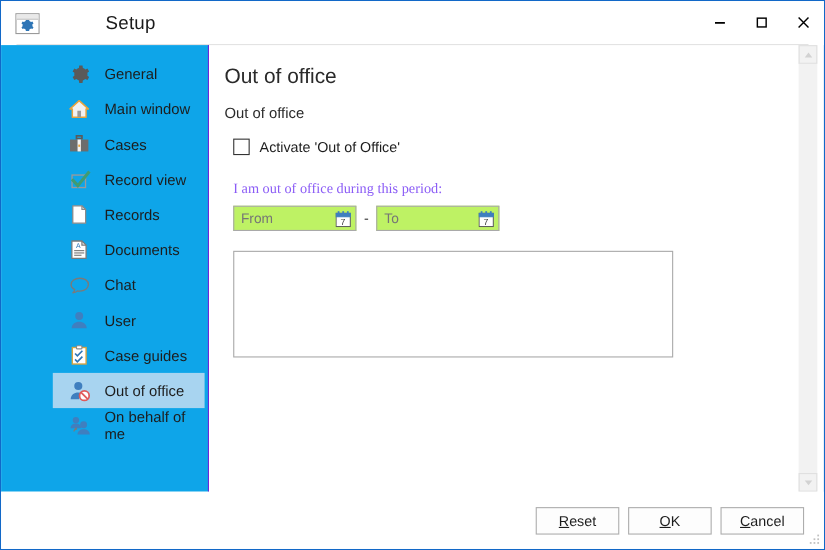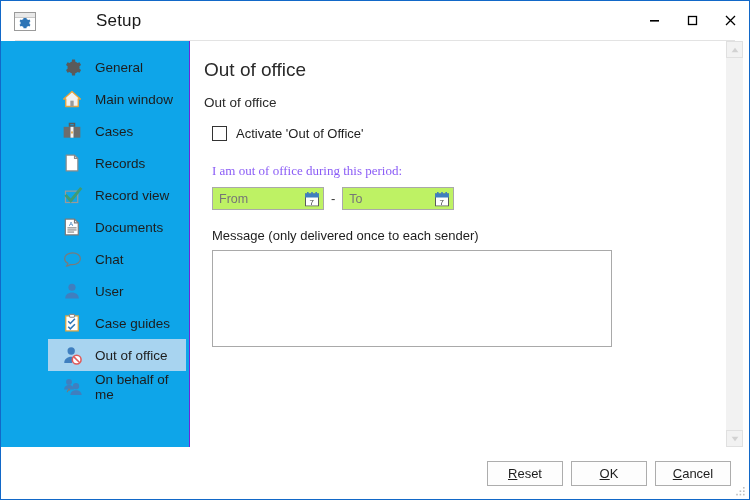--- a/index.html
+++ b/index.html
@@ -240,36 +240,36 @@
             <rect x="2" y="7" width="20" height="13" fill="#6d6d6d"></rect>
             <rect x="10.2" y="7" width="3.6" height="13" fill="#f4f4f4"></rect>
             <rect x="11" y="12.5" width="2" height="2.5" fill="#e8a33d"></rect>
           </svg>
         </span>
         <span class="nav-label">Cases</span>
       </div>
 
       <div class="nav-item">
         <span class="nav-ico">
-          <svg width="20" height="20" viewBox="0 0 24 24">
-            <path d="M5 2.5 H15 L19 6.5 V21.5 H5 Z" fill="#ffffff" stroke="#8a8a8a" stroke-width="1.4" stroke-linejoin="round"></path>
-            <path d="M15 2.5 V6.5 H19" fill="none" stroke="#8a8a8a" stroke-width="1.4" stroke-linejoin="round"></path>
-          </svg>
-        </span>
-        <span class="nav-label">Records</span>
-      </div>
-
-      <div class="nav-item">
-        <span class="nav-ico">
           <svg width="21" height="21" viewBox="0 0 24 24">
             <rect x="4" y="7" width="14" height="13" fill="none" stroke="#9a9a9a" stroke-width="1.4"></rect>
             <path d="M5 12.5 L10 18 L21 4.5" fill="none" stroke="#3f9c73" stroke-width="3.2" stroke-linecap="square"></path>
           </svg>
         </span>
         <span class="nav-label">Record view</span>
+      </div>
+
+      <div class="nav-item">
+        <span class="nav-ico">
+          <svg width="20" height="20" viewBox="0 0 24 24">
+            <path d="M5 2.5 H15 L19 6.5 V21.5 H5 Z" fill="#ffffff" stroke="#8a8a8a" stroke-width="1.4" stroke-linejoin="round"></path>
+            <path d="M15 2.5 V6.5 H19" fill="none" stroke="#8a8a8a" stroke-width="1.4" stroke-linejoin="round"></path>
+          </svg>
+        </span>
+        <span class="nav-label">Records</span>
       </div>
 
       <div class="nav-item">
         <span class="nav-ico">
           <svg width="20" height="20" viewBox="0 0 24 24">
             <path d="M4 2.5 H15 L19.5 7 V21.5 H4 Z" fill="#ffffff" stroke="#7a7a7a" stroke-width="1.4" stroke-linejoin="round"></path>
             <path d="M15 2.5 V7 H19.5" fill="none" stroke="#7a7a7a" stroke-width="1.4"></path>
             <text x="8.5" y="10.5" font-size="7.5" fill="#2e75b6" font-family="Liberation Sans, sans-serif">A</text>
             <rect x="6.5" y="12.5" width="11" height="1.1" fill="#6a6a6a"></rect>
             <rect x="6.5" y="15" width="11" height="1.1" fill="#6a6a6a"></rect>
@@ -371,21 +371,20 @@
               <rect x="0.5" y="2.5" width="13" height="3" fill="#3f7fbf" stroke="#3f7fbf" stroke-width="1"></rect>
               <rect x="2" y="0.5" width="1.6" height="2.5" fill="#3f7fbf"></rect>
               <rect x="6.2" y="0.5" width="1.6" height="2.5" fill="#3f7fbf"></rect>
               <rect x="10.4" y="0.5" width="1.6" height="2.5" fill="#3f7fbf"></rect>
               <text x="4.6" y="13" font-size="8" fill="#3a3a3a" font-family="Liberation Sans, sans-serif">7</text>
             </svg>
           </span>
         </div>
       </div>
 
-      <div class="msg-label">Message (only delivered once to each sender)</div>
       <div class="textarea"></div>
 
       <div class="scrollbar">
         <div class="sb-arrow">
           <svg width="8" height="6" viewBox="0 0 8 6">
               <path d="M4 0.8 L7.4 5.2 L0.6 5.2 Z" fill="#d2d2d2"></path>
             </svg>
         </div>
         <div class="sb-arrow">
           <svg width="8" height="6" viewBox="0 0 8 6">

